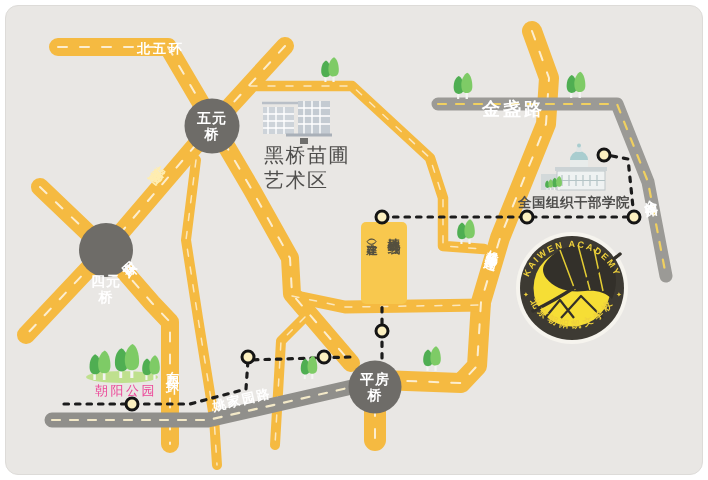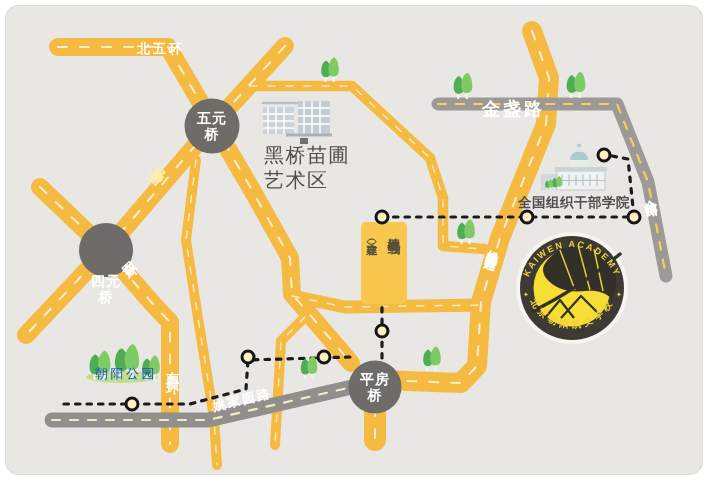--- a/index.html
+++ b/index.html
@@ -167,21 +167,21 @@
   <div class="lbl white" style="left:212px;top:391px;font-size:13px;letter-spacing:2px;transform:rotate(-13deg);transform-origin:center;">姚家园路</div>
 
 
   <div class="lbl dark" style="left:264px;top:143px;font-size:20px;letter-spacing:1.5px;line-height:1.25;">
     <div>黑桥苗圃</div>
     <div>艺术区</div>
   </div>
 
   <div class="lbl dark" style="left:518px;top:194px;font-size:13.5px;letter-spacing:0.5px;font-weight:600;">全国组织干部学院</div>
 
-  <div class="lbl" style="left:95px;top:365px;font-size:13px;letter-spacing:2.5px;color:#1d4ed8;">朝阳公园</div>
+  <div class="lbl" style="left:95px;top:382px;font-size:13px;letter-spacing:2.5px;color:#ec4899;">朝阳公园</div>
 
   <div class="lbl vert" style="left:364px;top:235px;font-size:11px;font-weight:bold;color:#55503f;">（在建）</div>
   <div class="lbl vert" style="left:385px;top:228px;font-size:12.5px;font-weight:bold;color:#55503f;letter-spacing:1px;">地铁三号线</div>
 
   <div class="lbl bridge-label" style="left:212px;top:126px;">
     <div>五元</div>
     <div>桥</div>
   </div>
   <div class="lbl bridge-label" style="left:106px;top:250px;margin-top:39px;">
     <div>四元</div>

